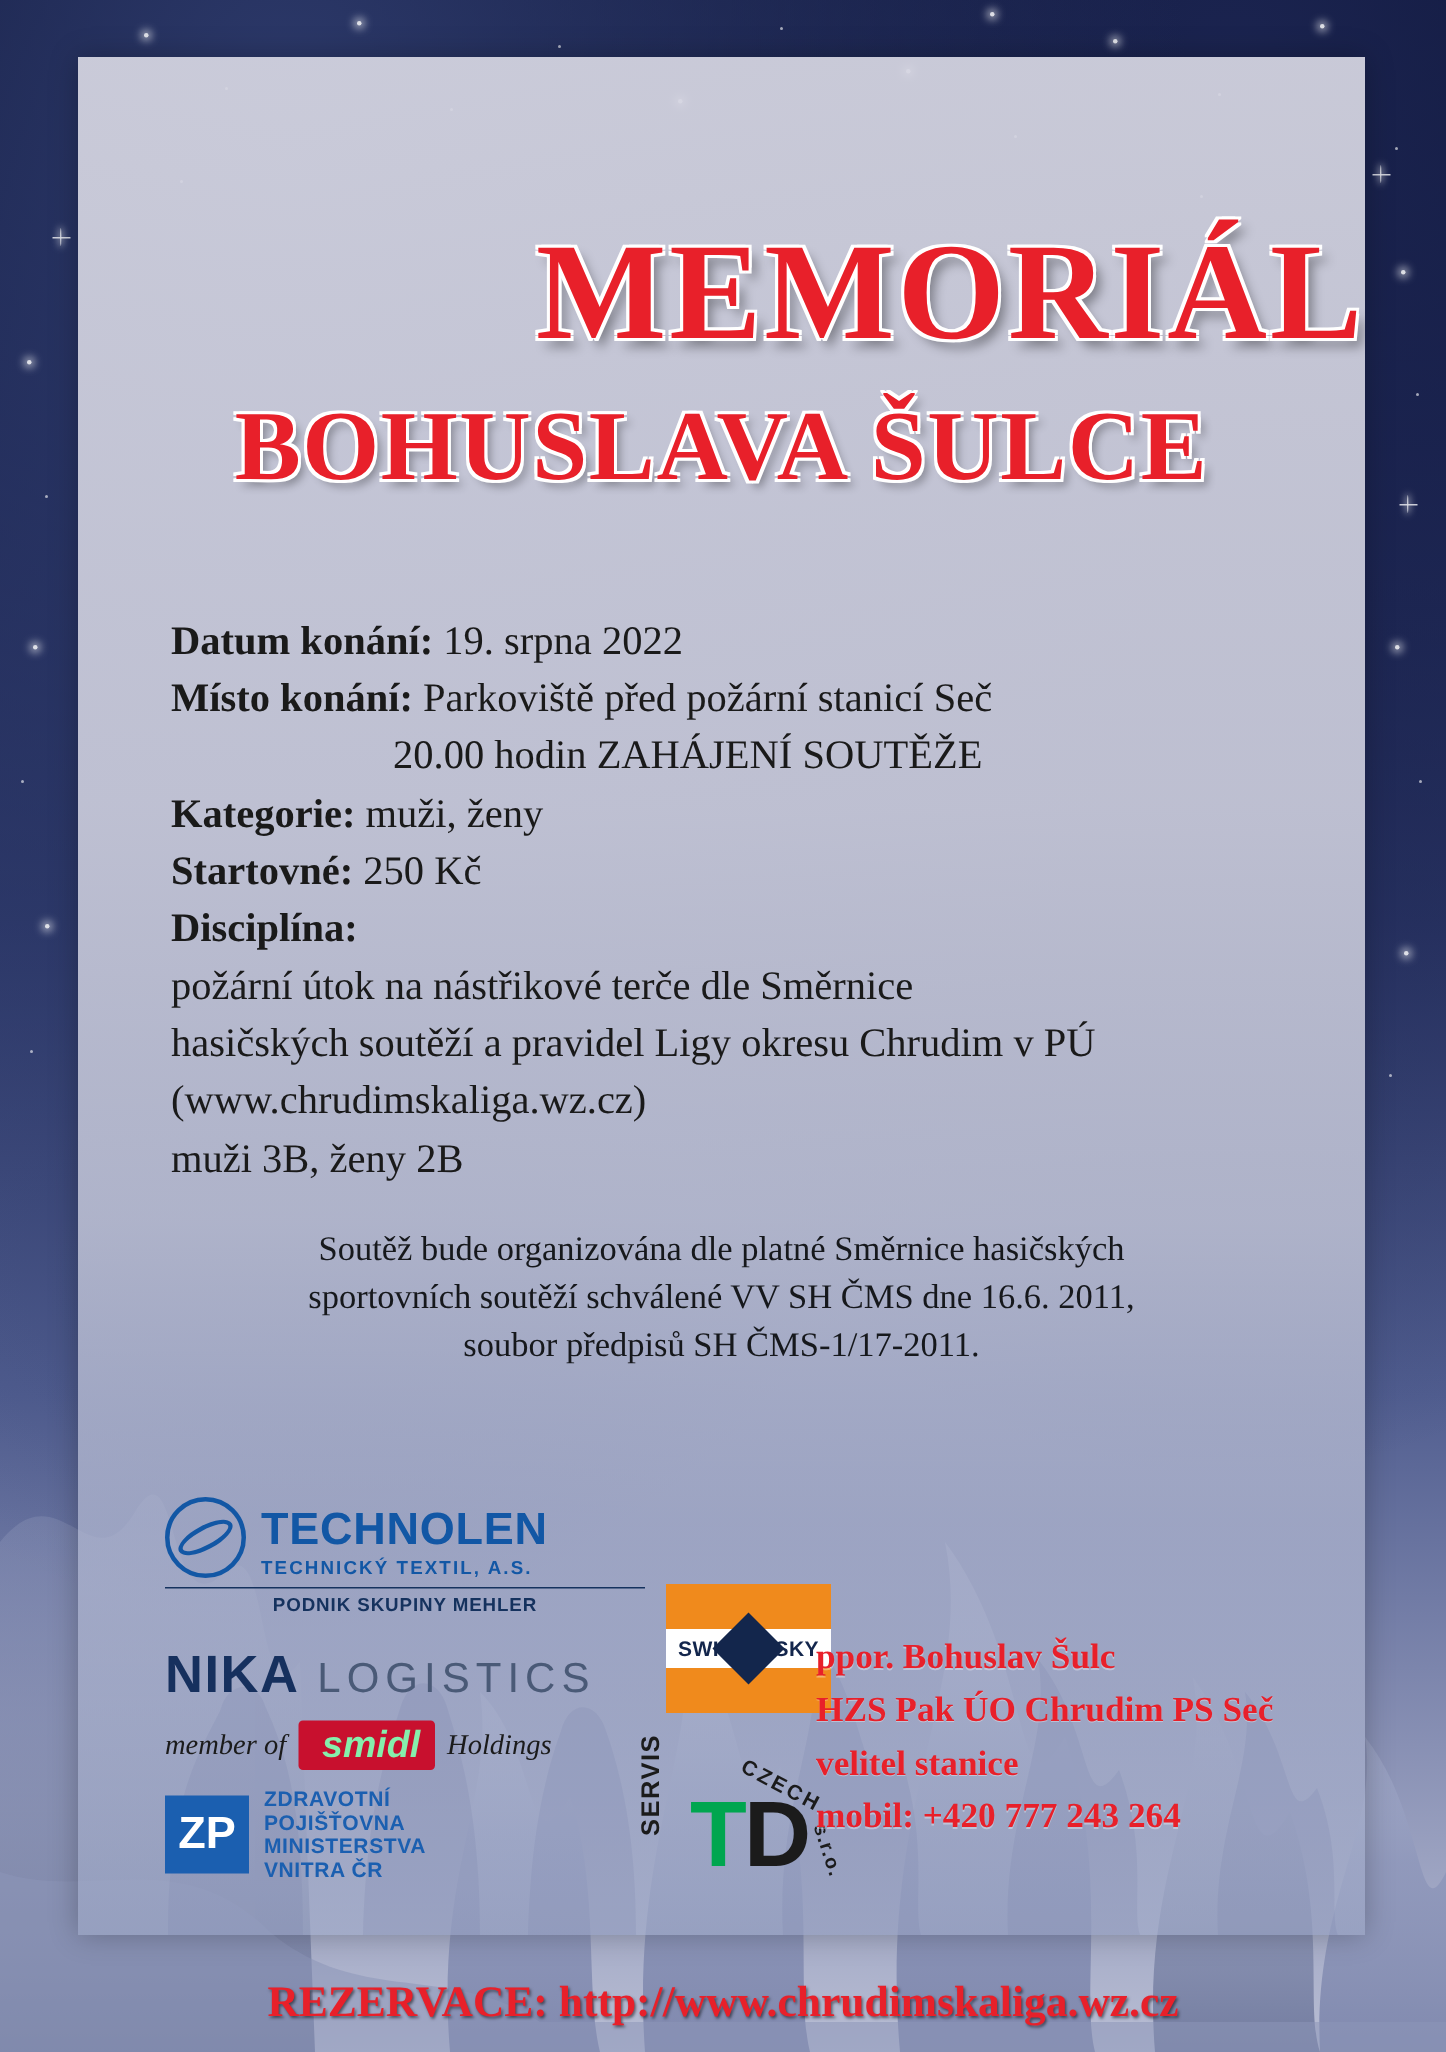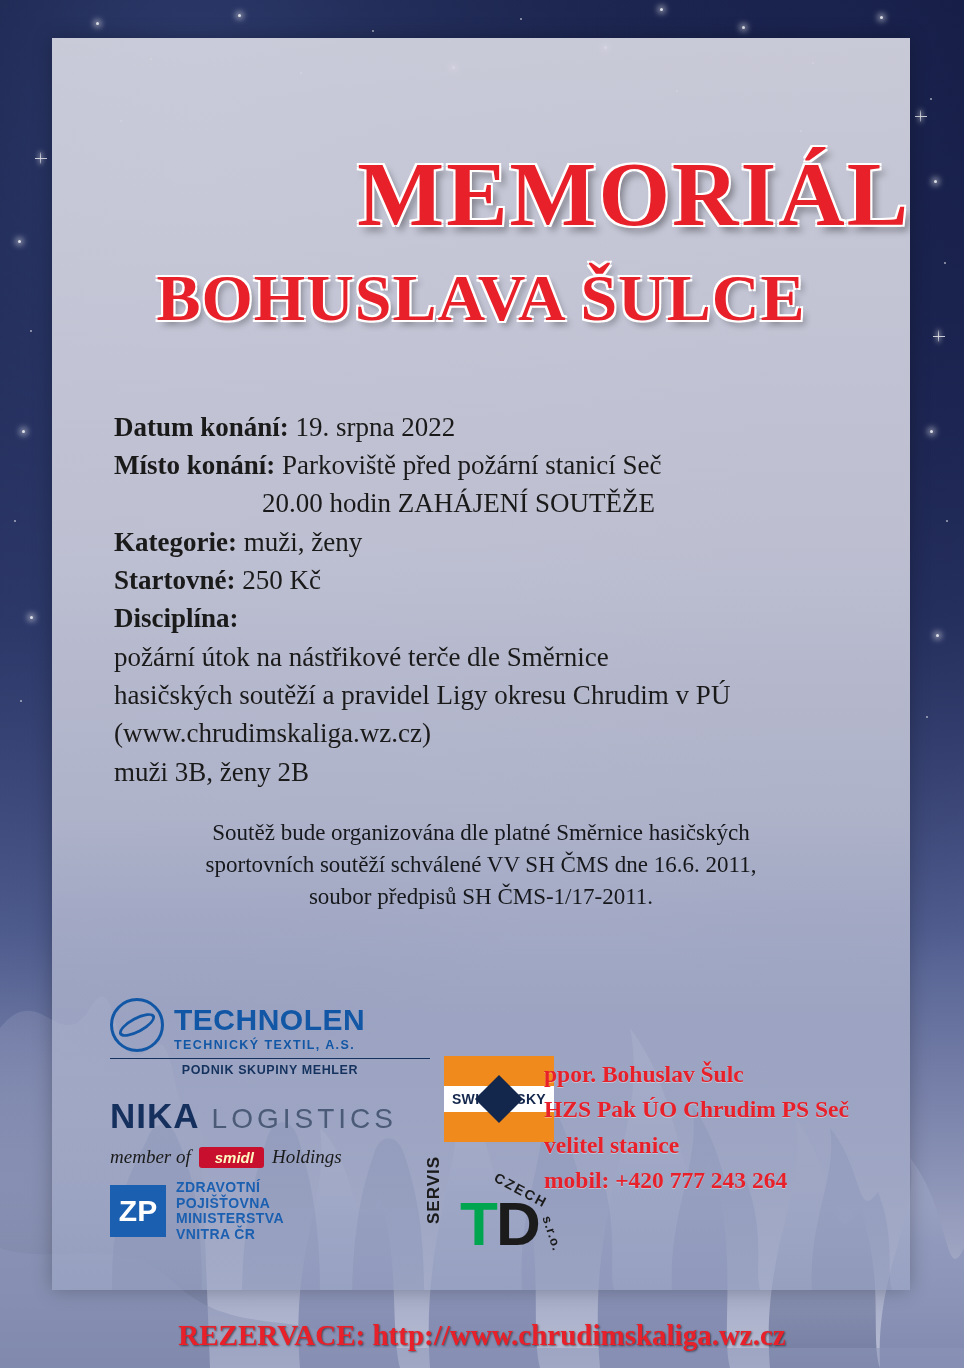--- a/index.html
+++ b/index.html
@@ -166,22 +166,22 @@
   }
   .nika .n2 {
     font-family: "Liberation Sans", sans-serif;
     font-size: 28px; color: #4a5a77; letter-spacing: 4px; margin-top: 12px;
   }
   .member {
     margin-top: 10px; display: flex; align-items: center; gap: 8px;
     font-family: "Liberation Serif", serif; font-style: italic; font-size: 19px; color: #1b1b1b;
   }
   .smidl-badge {
-    background: #c8102e; color: #fef9c3; font-family: "Liberation Sans", sans-serif;
-    font-style: italic; font-weight: bold; font-size: 15px;
+    background: #c8102e; color: #86efac; font-family: "Liberation Sans", sans-serif;
+    font-style: italic; font-weight: bold; font-size: 25px;
     padding: 2px 10px 2px 16px; border-radius: 3px;
   }
 
   .zp { margin-top: 12px; display: flex; align-items: center; gap: 10px; }
   .zp-mark {
     width: 56px; height: 52px; background: #1b5fb0; border-radius: 0;
     color: #fff; font-family: "Liberation Sans", sans-serif; font-weight: bold;
     font-size: 30px; display: flex; align-items: center; justify-content: center;
   }
   .zp-lines {
@@ -235,21 +235,21 @@
   }
   .td-sro {
     position: absolute; left: 104px; top: 36px;
     font-family: "Liberation Sans", sans-serif; font-weight: bold;
     font-size: 13px; color: #1b1b1b; letter-spacing: 1px;
     transform: rotate(72deg);
   }
 
   
   .contact {
-    position: absolute; left: 492px; top: 1019px;
+    position: absolute; left: 492px; top: 1050px;
     font-family: "Liberation Serif", serif; font-weight: bold;
     font-size: 23.5px; line-height: 1.5; color: #e8202a;
     text-shadow: 0 1px 0 rgba(255,255,255,.35);
   }
 
   
   .footer {
     position: absolute; left: 0; right: 0; bottom: 16px;
     text-align: center;
     font-family: "Liberation Serif", serif; font-weight: bold;

